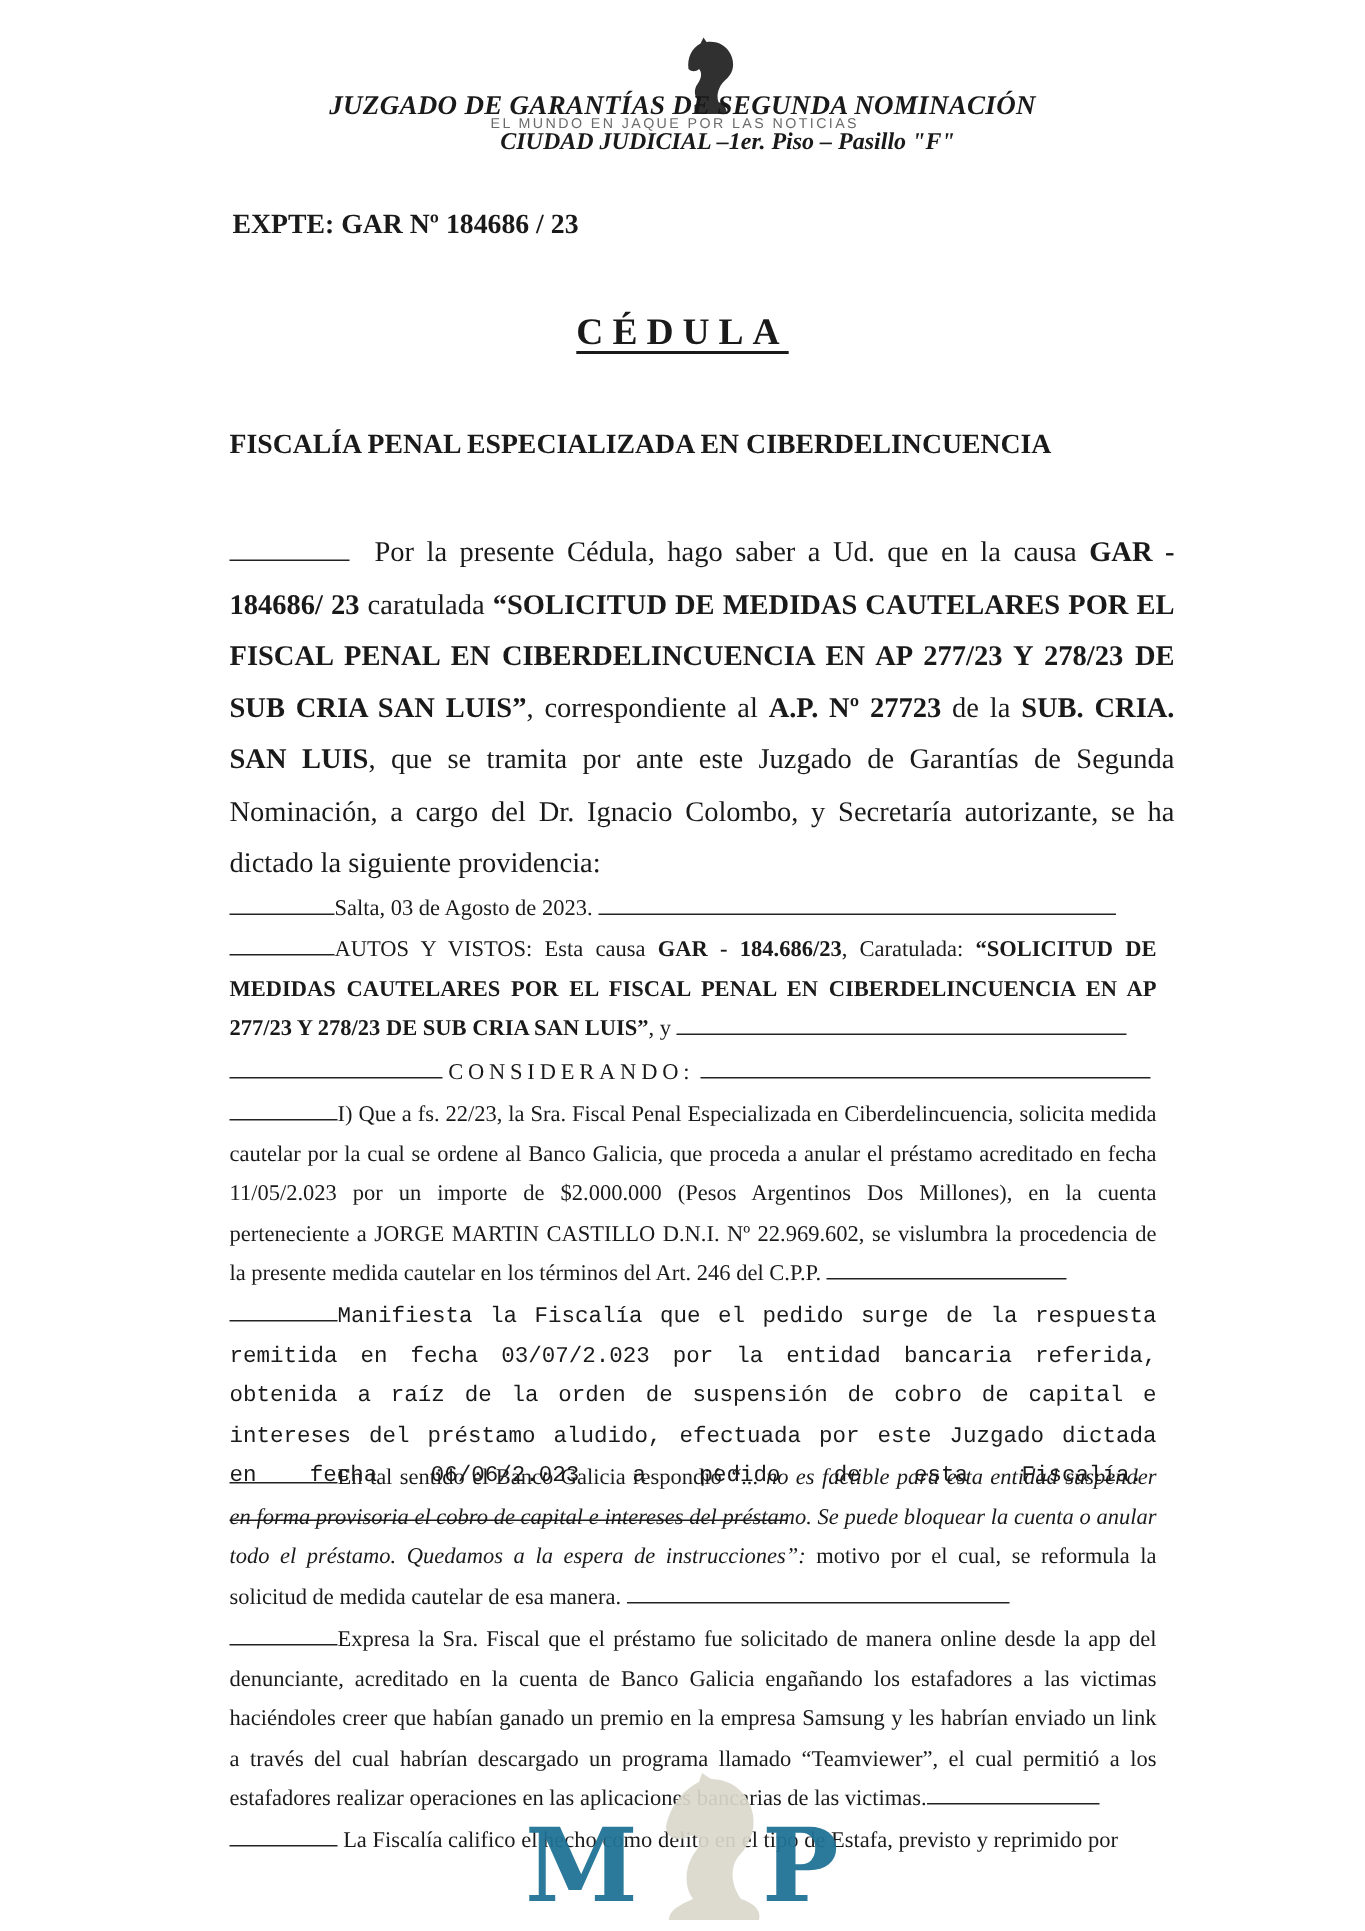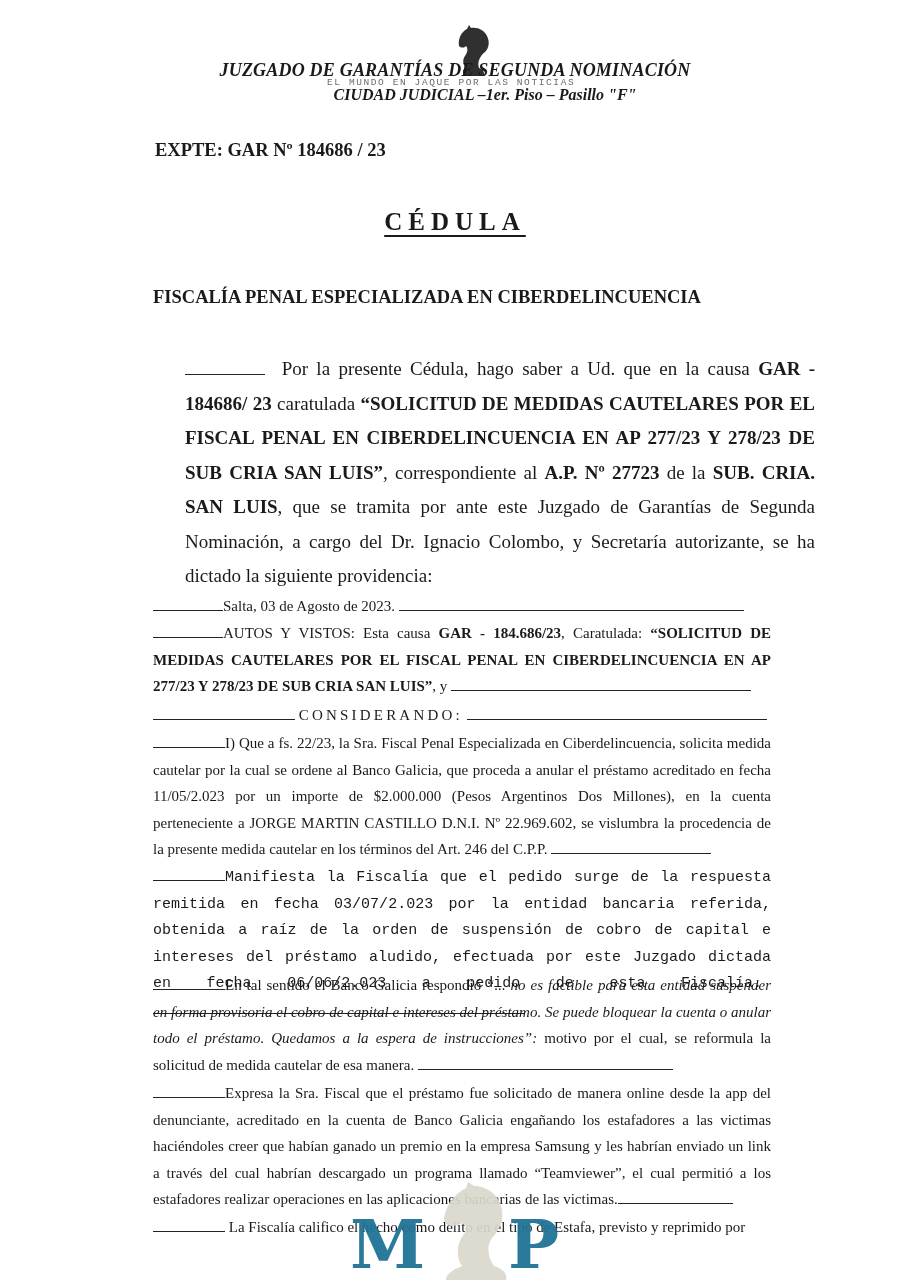--- a/index.html
+++ b/index.html
@@ -19,37 +19,36 @@
   .wm-top { position: absolute; left: 325px; top: 24px; width: 300px; height: 70px; pointer-events: none; }
   .wm-mundo {
     position: absolute; left: 0; top: 20px; font-family: "DejaVu Serif", serif;
     font-size: 32px; color: rgba(150,150,140,0.75); letter-spacing: -1px;
   }
   .wm-poder {
     position: absolute; left: 170px; top: 20px; font-family: "DejaVu Serif", serif; font-weight: bold;
     font-size: 32px; color: rgba(23,160,150,0.92); letter-spacing: -1px;
   }
   .wm-tag {
-    position: absolute; left: 2px; top: 53px; font-family: Liberation Mono, monospace;
+    position: absolute; left: 2px; top: 53px; font-family: Liberation Sans, sans-serif;
     font-size: 9.5px; letter-spacing: 1.6px; color: rgba(80,80,80,0.85); white-space: nowrap;
   }
   .wm-knight-top { position: absolute; left: 128px; top: 0px; width: 40px; height: 56px; }
 
   .expte { position: absolute; left: 155px; top: 140px; font-weight: bold; font-size: 18.5px; text-align: right; }
   .cedula {
     position: absolute; left: 0; width: 910px; top: 208px; text-align: center;
     font-weight: bold; font-size: 25px; letter-spacing: 6px;
   }
   .cedula span { text-decoration: underline; text-decoration-thickness: 2px; text-underline-offset: 5px; }
   .fiscalia { position: absolute; left: 153px; top: 287px; font-weight: bold; font-size: 18.5px; }
 
   .para-lg {
     position: absolute; left: 153px; width: 630px; font-size: 19px; line-height: 34.5px;
     text-align: justify;
-    margin-left: 32px;
   }
   .para-sm {
     position: absolute; left: 153px; width: 618px; font-size: 15px; line-height: 26.5px;
     text-align: justify;
   }
   .blank { display: inline-block; border-bottom: 1.3px solid #222; height: 1px; vertical-align: baseline; }
   .fill { display: inline-block; border-bottom: 1.3px solid #222; vertical-align: baseline; }
   b { font-weight: bold; }
   i { font-style: italic; }
   .spaced { letter-spacing: 3.2px; }

